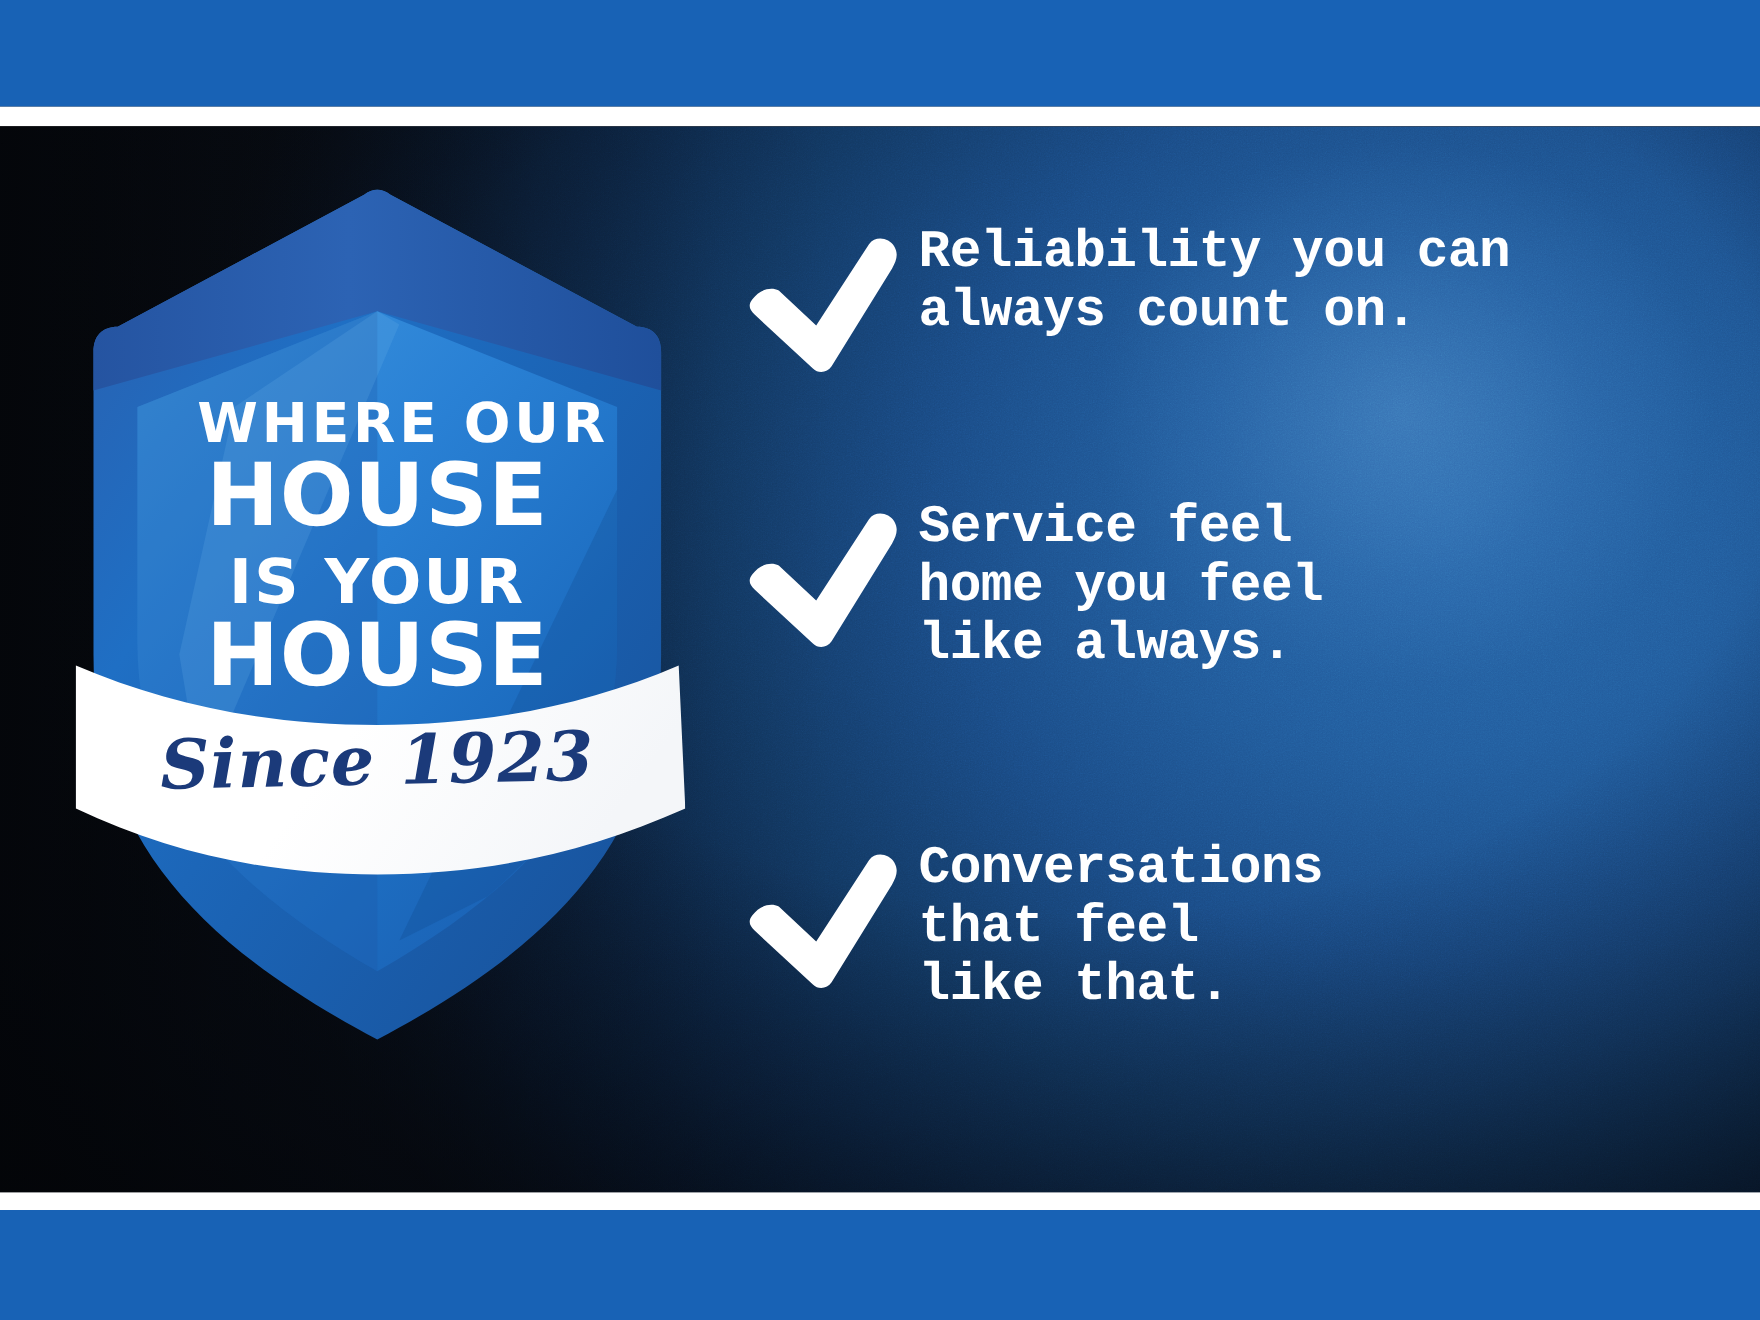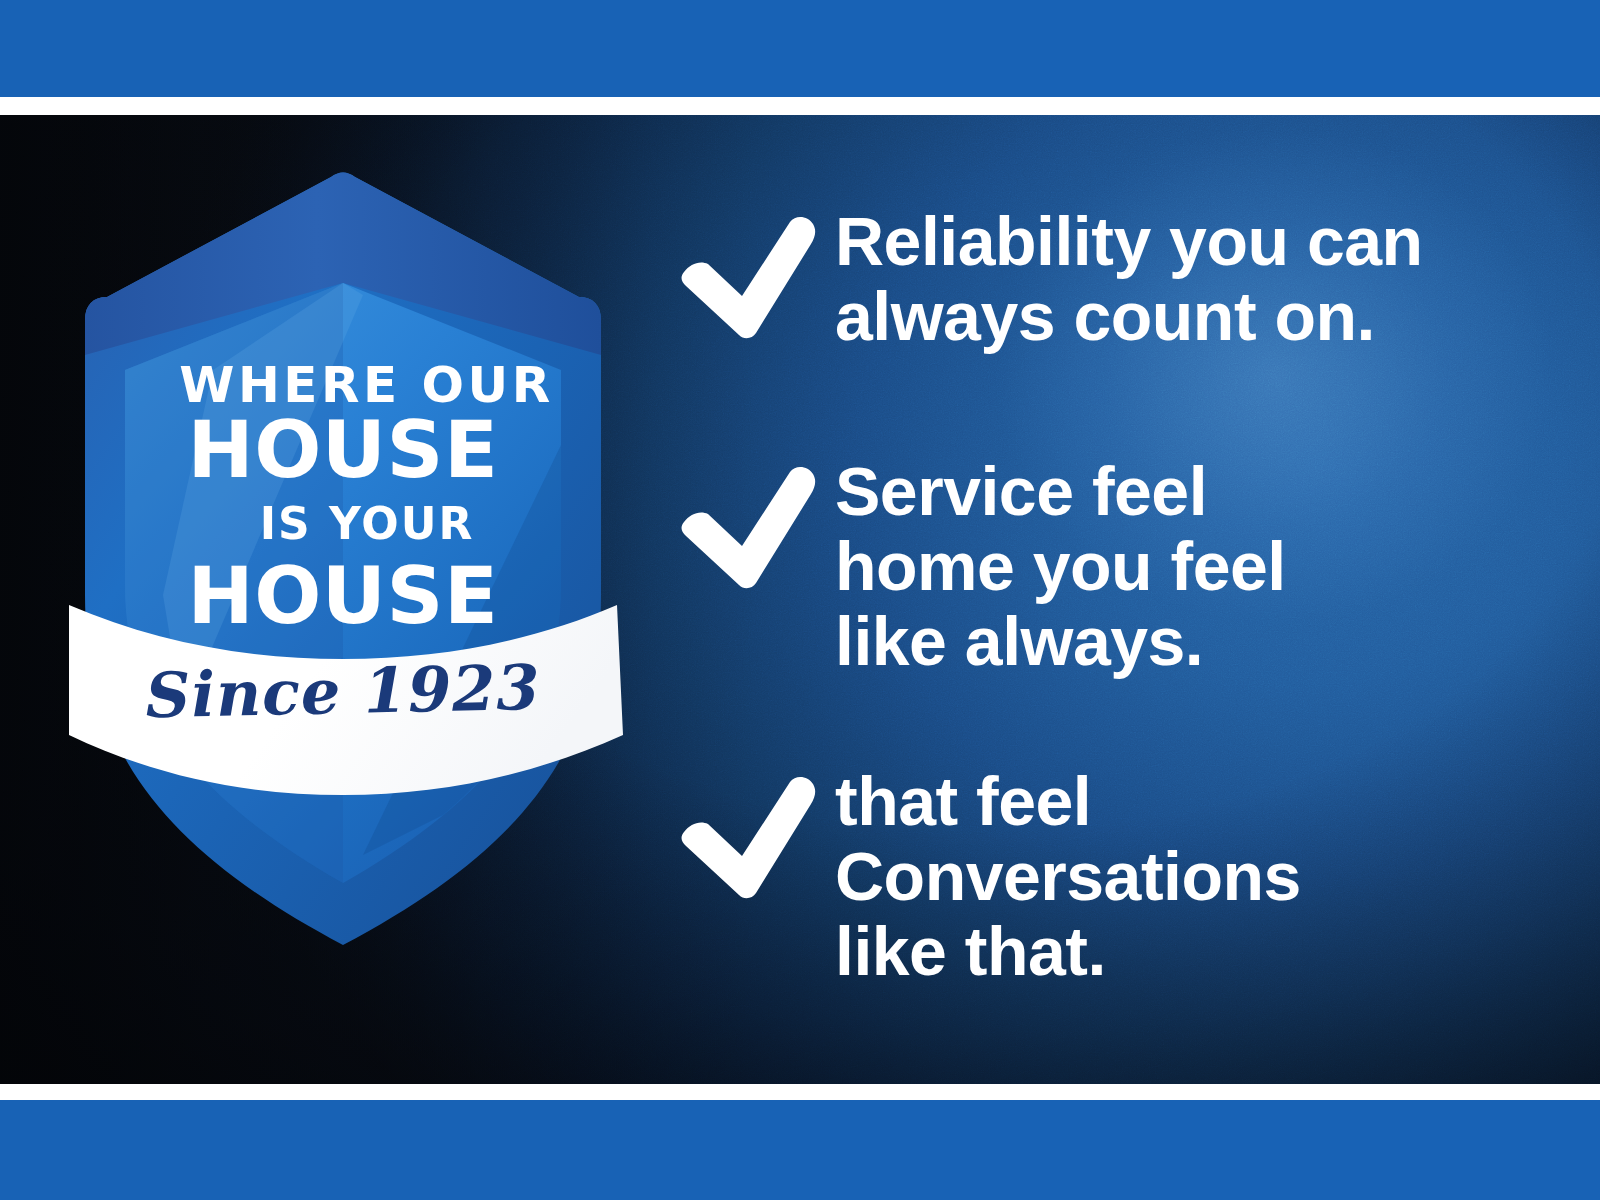--- a/index.html
+++ b/index.html
@@ -133,21 +133,21 @@
   .lt-1 {
     position: absolute; left: 22px; top: 205px; width: 563px;
     font-size: 50px; letter-spacing: 3.5px; line-height: 1;
   }
   .lt-2 {
     position: absolute; left: 22px; top: 256px; width: 516px;
     font-size: 79px; letter-spacing: 0.5px; line-height: 1;
   }
   .lt-3 {
     position: absolute; left: 22px; top: 347px; width: 516px;
-    font-size: 44px; letter-spacing: 2px; line-height: 1; padding-left: 24px;
+    font-size: 56px; letter-spacing: 2px; line-height: 1;
   }
   .lt-4 {
     position: absolute; left: 22px; top: 402px; width: 516px;
     font-size: 79px; letter-spacing: 0.5px; line-height: 1;
   }
   .banner-text {
     position: absolute;
     left: 0px; top: 500px; width: 560px;
     text-align: center;
     color: #1b3a7a;
@@ -173,23 +173,23 @@
   .check {
     position: absolute;
     left: 0; top: 0;
     width: 150px; height: 130px;
   }
   .btxt {
     position: absolute;
     left: 165px; top: -6px;
     width: 740px;
     color: #ffffff;
-    font-family: Liberation Sans, sans-serif;
+    font-family: Liberation Mono, monospace;
     font-weight: bold;
-    font-size: 68px;
+    font-size: 48px;
     line-height: 1.10;
     letter-spacing: -0.5px;
     user-select: none;
   }
   .btxt .ln { display: block; white-space: nowrap; }
 </style>
 </head>
 <body>
 
 <div class="canvas">
@@ -321,22 +321,22 @@
       </div>
     </div>
 
     <div class="bullet b3">
       <svg class="check" viewBox="0 0 150 130">
         <path d="M 14 62 C 20 54 30 50 38 54 L 72 86 L 120 12 C 126 4 138 6 143 14
                  C 147 21 145 27 141 34 L 86 123 C 82 129 74 130 69 125 L 16 76
                  C 11 71 10 67 14 62 Z" fill="#ffffff"></path>
       </svg>
       <div class="btxt">
+        <span class="ln">Conversations</span>
         <span class="ln">that feel</span>
-        <span class="ln">Conversations</span>
         <span class="ln">like that.</span>
       </div>
     </div>
 
   </div>
 
   <div class="bar-bottom-white"></div>
   <div class="bar-bottom"></div>
 
 </div>

